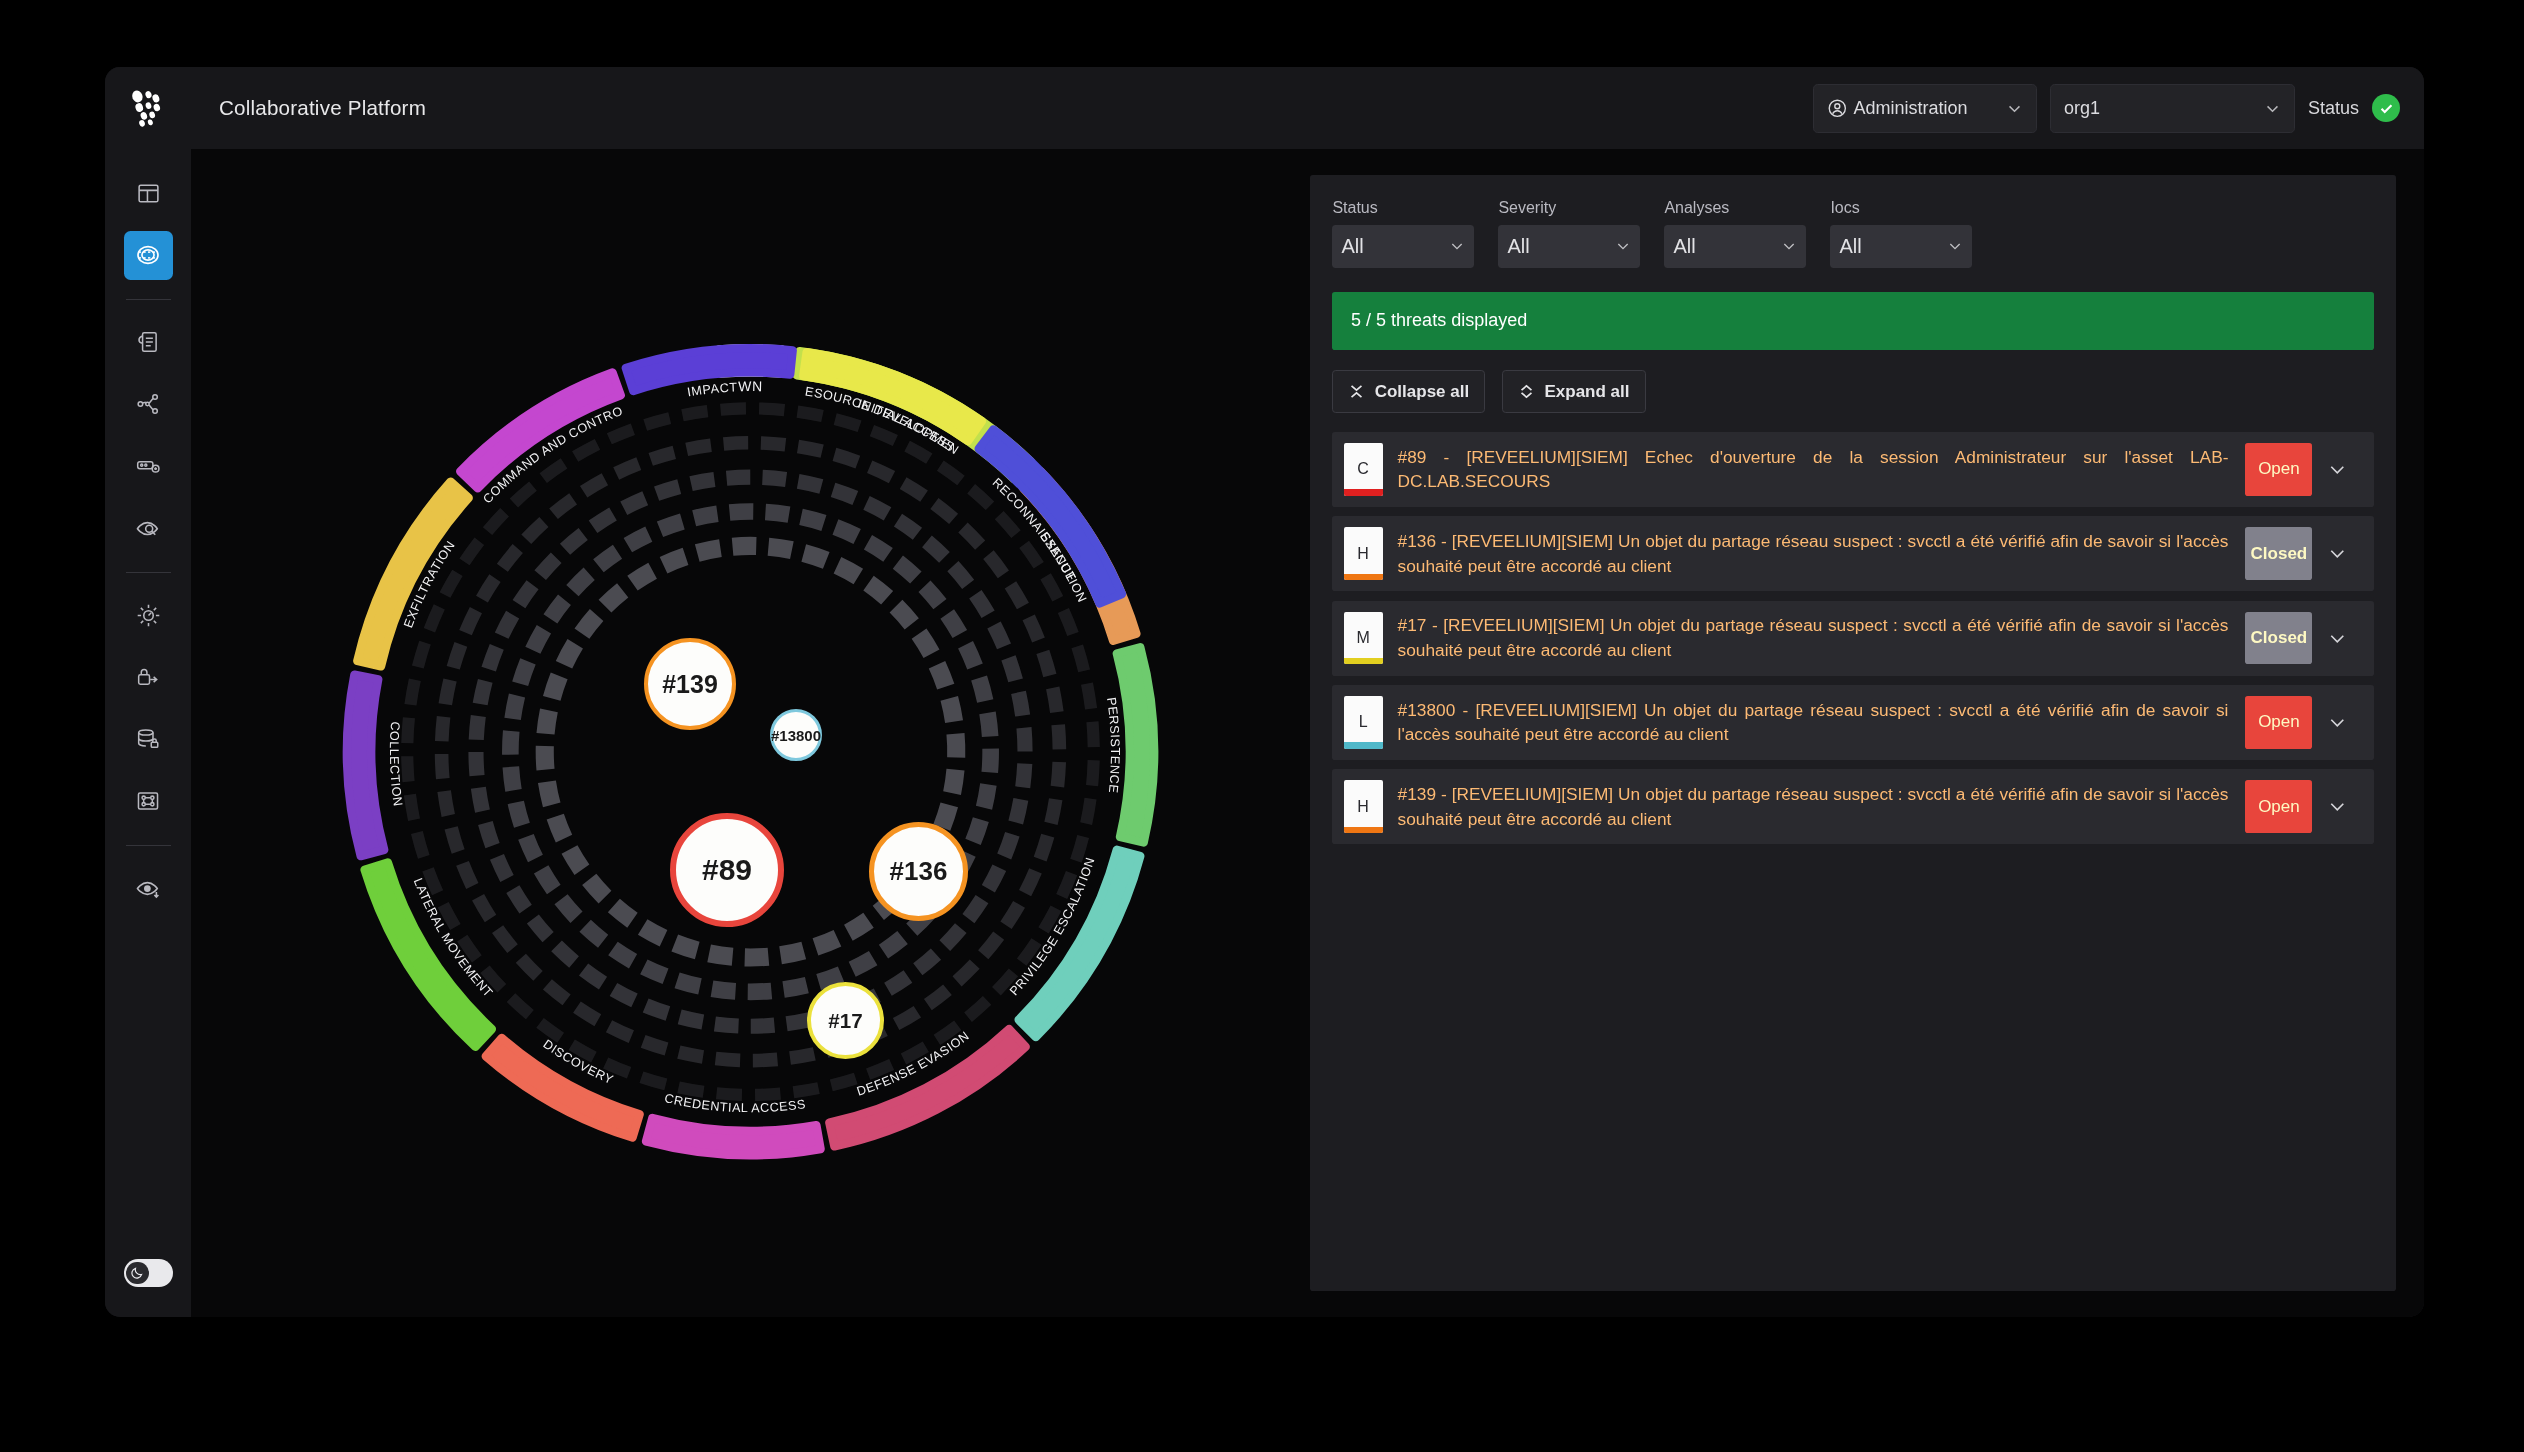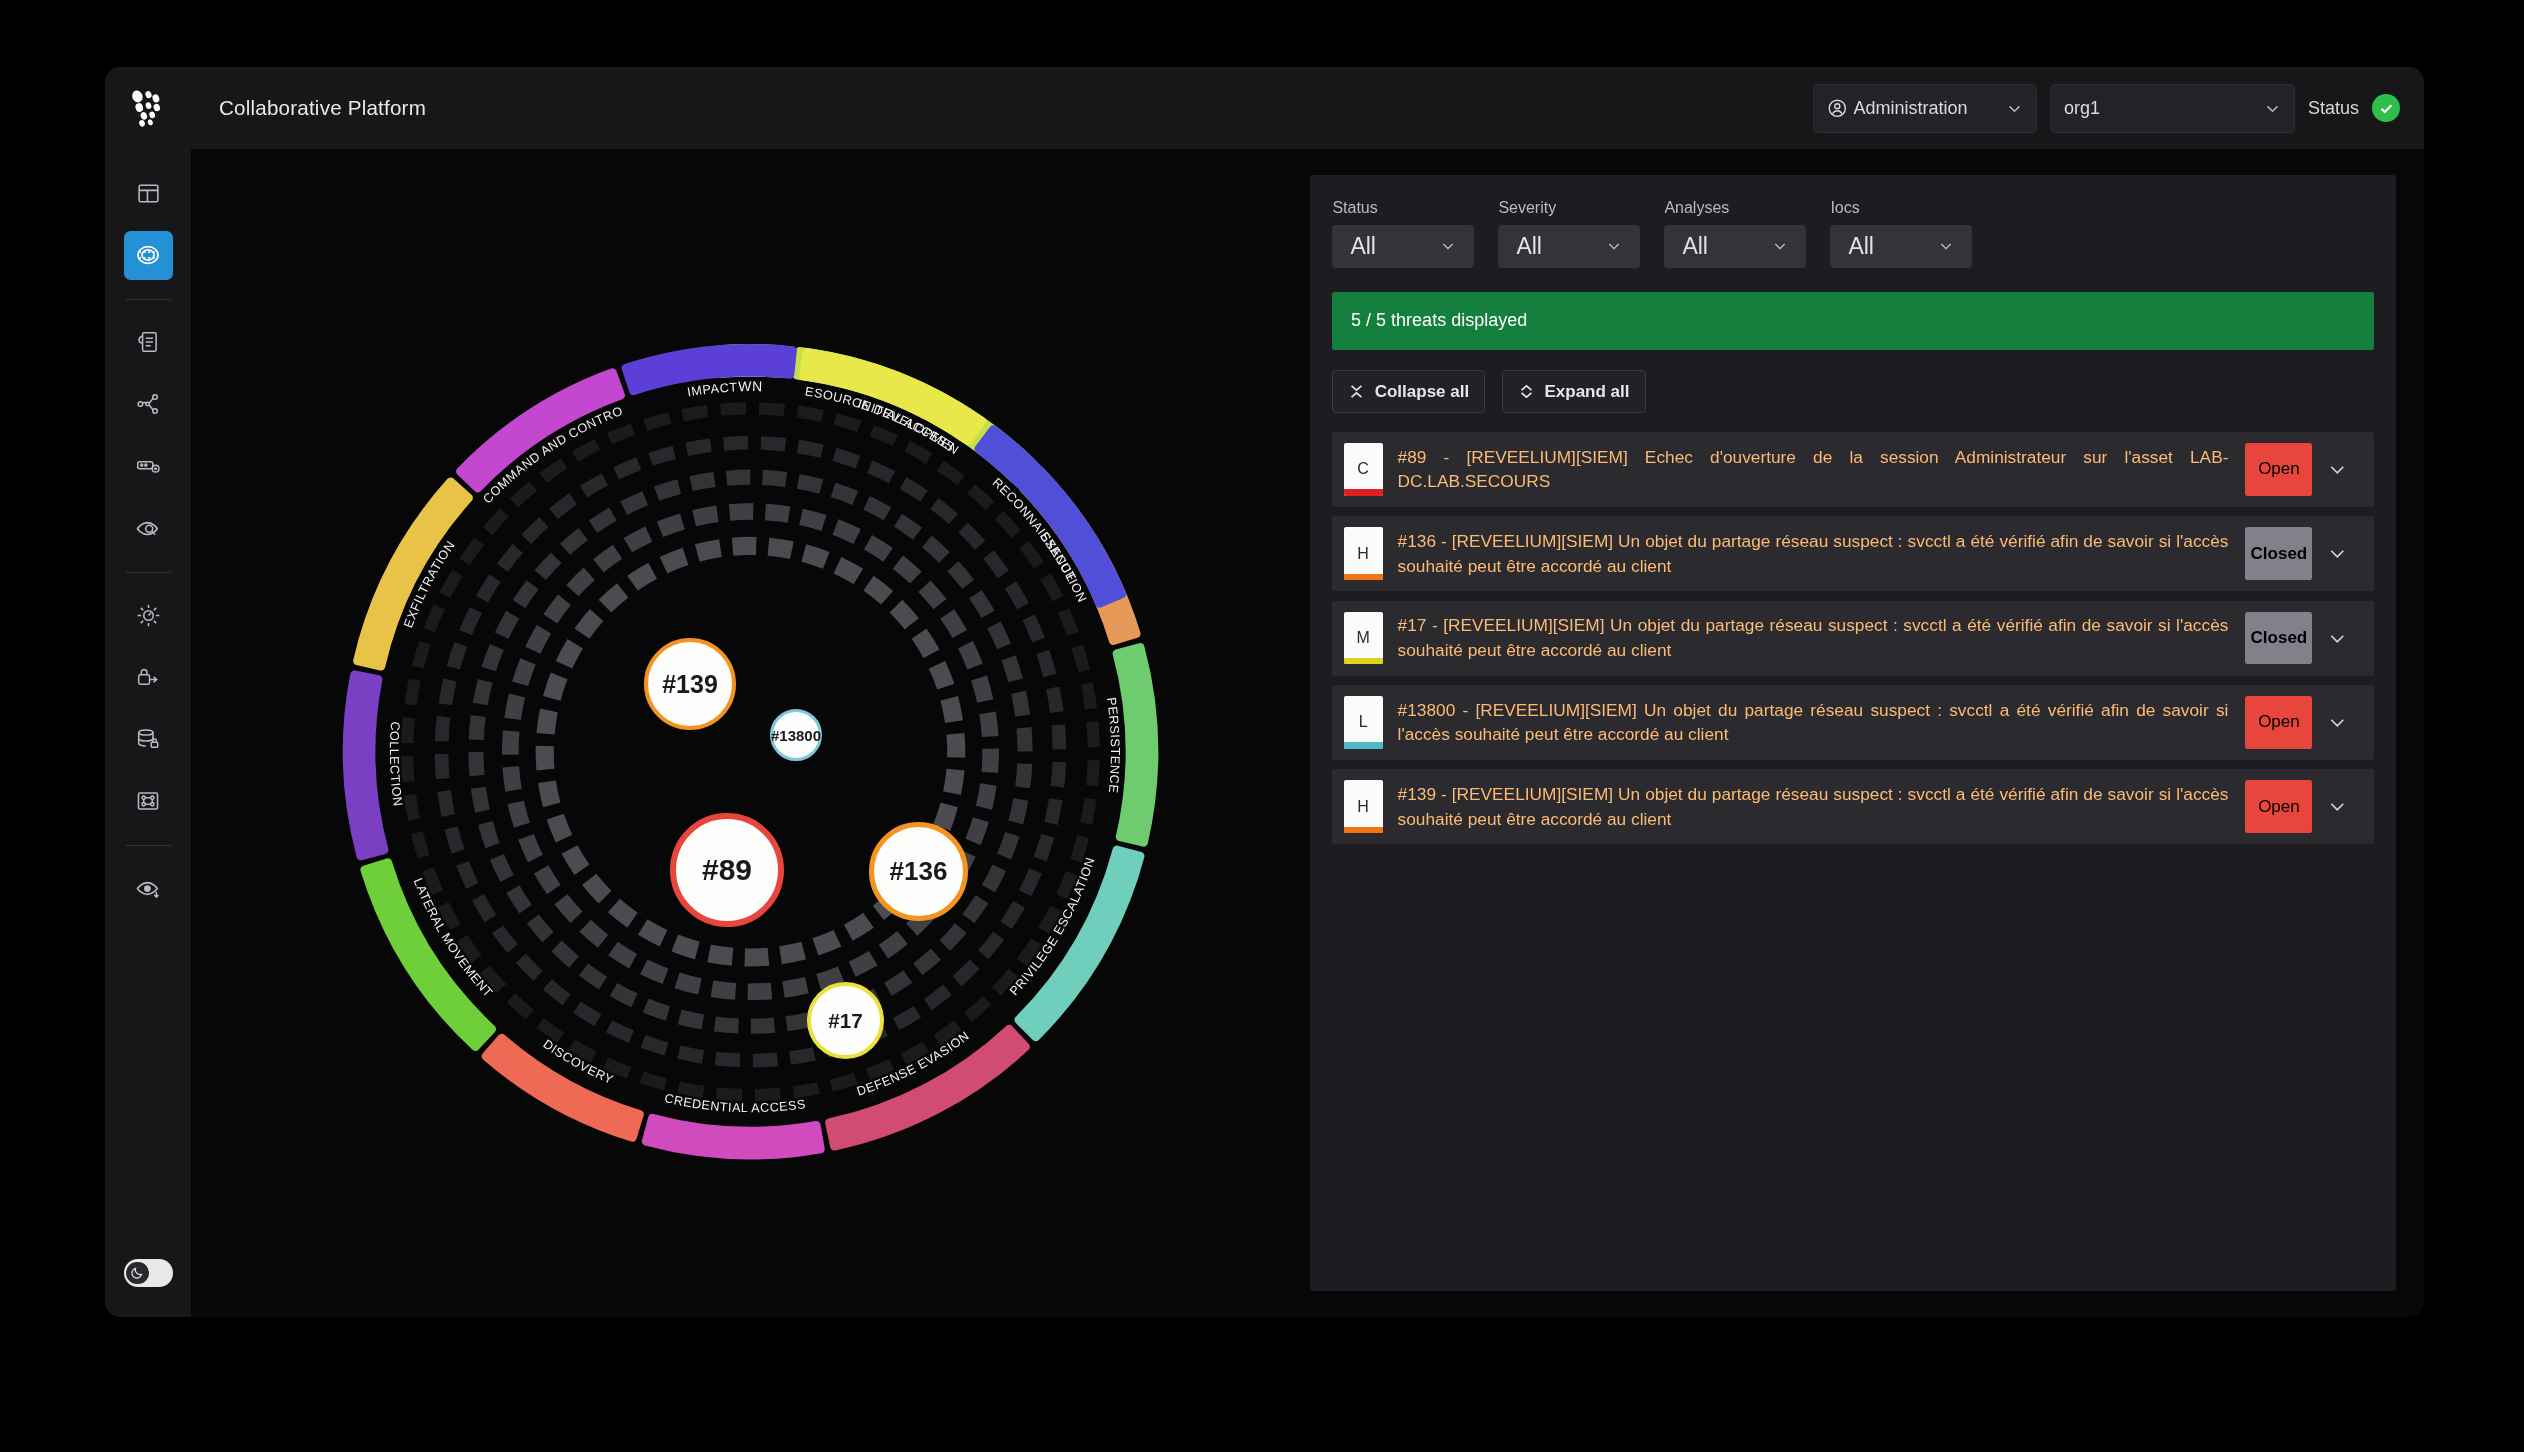--- a/index.html
+++ b/index.html
@@ -145,22 +145,22 @@
   }
   #filters { display: flex; gap: 24px; }
   .filter-group { width: 142px; }
   .filter-label { color: #b9b9c1; font-size: 16px; margin-bottom: 7.5px; }
   .filter-select {
     background: #333339;
     border: none;
     border-radius: 3.7px;
     height: 43px;
     display: flex; align-items: center;
-    padding: 0 18px;
-    color: #e3e3e6; font-size: 23px;
+    padding: 0 9px;
+    color: #e3e3e6; font-size: 20px;
   }
   .filter-select .caret { margin-left: auto; opacity: .85; }
 
   #threat-banner {
     margin-top: 24px;
     background: #15803d;
     border-radius: 2.8px;
     height: 58px;
     display: flex; align-items: center;
     padding: 0 18.7px;
@@ -212,21 +212,21 @@
     font-size: 17.3px;
     line-height: 1.42;
     text-align: justify;
     display: flex; align-items: center;
     min-width: 0;
   }
   .state-btn {
     flex: 0 0 67px;
     border-radius: 2.8px;
     display: flex; align-items: center; justify-content: center;
-    color: #000000;
+    color: #fef9c3;
     font-size: 17px;
     margin: 1.9px 0;
   }
   .state-open { background: #e8453c; }
   .state-closed { background: #81818c; font-weight: bold; }
   .row-caret {
     flex: 0 0 50px;
     display: flex; align-items: center; justify-content: center;
     color: #d6d6da;
     font-size: 18.7px;

